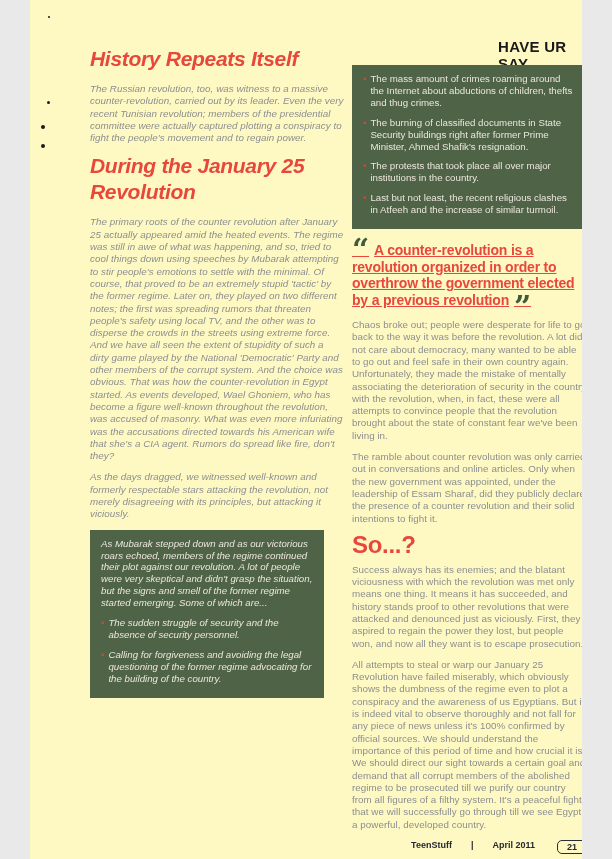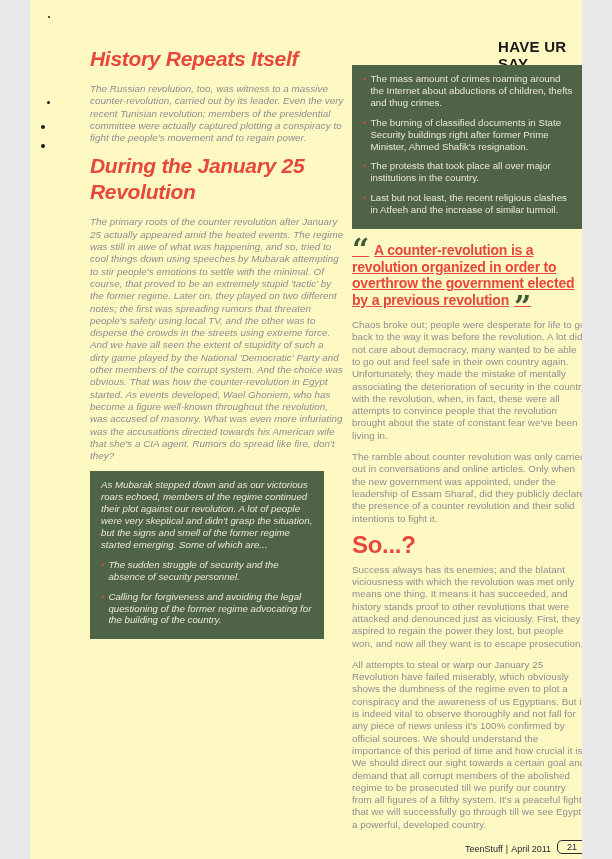--- a/index.html
+++ b/index.html
@@ -50,22 +50,22 @@
   }
   .q-mark{
     font-family:"DejaVu Serif",serif;font-weight:bold;color:#3e5c39;
     font-size:30px;line-height:0;position:relative;
   }
   .q-open{top:5px;margin-right:5px;}
   .q-close{top:12px;margin-left:5px;}
   .so-heading{font-size:24px;line-height:21px;color:#e8473b;font-weight:bold;margin:7px 0 9px;letter-spacing:-.3px;}
   
   .footer{
-    display:flex;justify-content:flex-end;align-items:flex-end;
-    margin-top:5px;font-size:9px;font-weight:normal;color:#262833;gap:3px;
+    display:flex;justify-content:flex-end;align-items:flex-start;
+    margin-top:5px;font-size:9px;font-weight:bold;color:#262833;gap:19px;
   }
   .pagenum{
     display:inline-block;border:1.2px solid #2a2c35;border-radius:5px;
     padding:1px 9px;font-size:9px;margin-left:3px;
   }
   
   .strip-line{position:absolute;left:560px;top:436px;width:2px;height:386px;background:#232323;}
   .strip{
     position:absolute;left:562px;top:502px;width:28px;
     display:flex;flex-direction:column;align-items:center;
@@ -98,20 +98,21 @@
     <svg class="emblem" width="8" height="10" viewBox="0 0 8 10">
       <path d="M4 0 L5.3 2.5 L7.5 2 L5.5 5 L6.5 9.5 L4 7.5 L1.5 9.5 L2.5 5 L0.5 2 L2.7 2.5 Z" fill="#c9972f"></path>
     </svg>
   </div>
 
   <div class="col col-left">
     <h1 class="head">History Repeats Itself</h1>
     <p class="body">The Russian revolution, too, was witness to a massive counter-revolution, carried out by its leader. Even the very recent Tunisian revolution; members of the presidential committee were actually captured plotting a conspiracy to fight the people's movement and to regain power.</p>
     <h2 class="sub">During the January 25 Revolution</h2>
     <p class="body">The primary roots of the counter revolution after January 25 actually appeared amid the heated events. The regime was still in awe of what was happening, and so, tried to cool things down using speeches by Mubarak attempting to stir people's emotions to settle with the minimal. Of course, that proved to be an extremely stupid 'tactic' by the former regime. Later on, they played on two different notes; the first was spreading rumors that threaten people's safety using local TV, and the other was to disperse the crowds in the streets using extreme force. And we have all seen the extent of stupidity of such a dirty game played by the National 'Democratic' Party and other members of the corrupt system. And the choice was obvious. That was how the counter-revolution in Egypt started. As events developed, Wael Ghoniem, who has become a figure well-known throughout the revolution, was accused of masonry. What was even more infuriating was the accusations directed towards his American wife that she's a CIA agent. Rumors do spread like fire, don't they?</p>
+    <p class="body">As the days dragged, we witnessed well-known and formerly respectable stars attacking the revolution, not merely disagreeing with its principles, but attacking it viciously.</p>
 
     <div class="greenbox after-box">
       <p class="box-text">As Mubarak stepped down and as our victorious roars echoed, members of the regime continued their plot against our revolution. A lot of people were very skeptical and didn't grasp the situation, but the signs and smell of the former regime started emerging. Some of which are...</p>
       <p class="bullet-item">
         <span class="bullet-dot">•</span>
         <span>The sudden struggle of security and the absence of security personnel.</span>
       </p>
       <p class="bullet-item">
         <span class="bullet-dot">•</span>
         <span>Calling for forgiveness and avoiding the legal questioning of the former regime advocating for the building of the country.</span>

